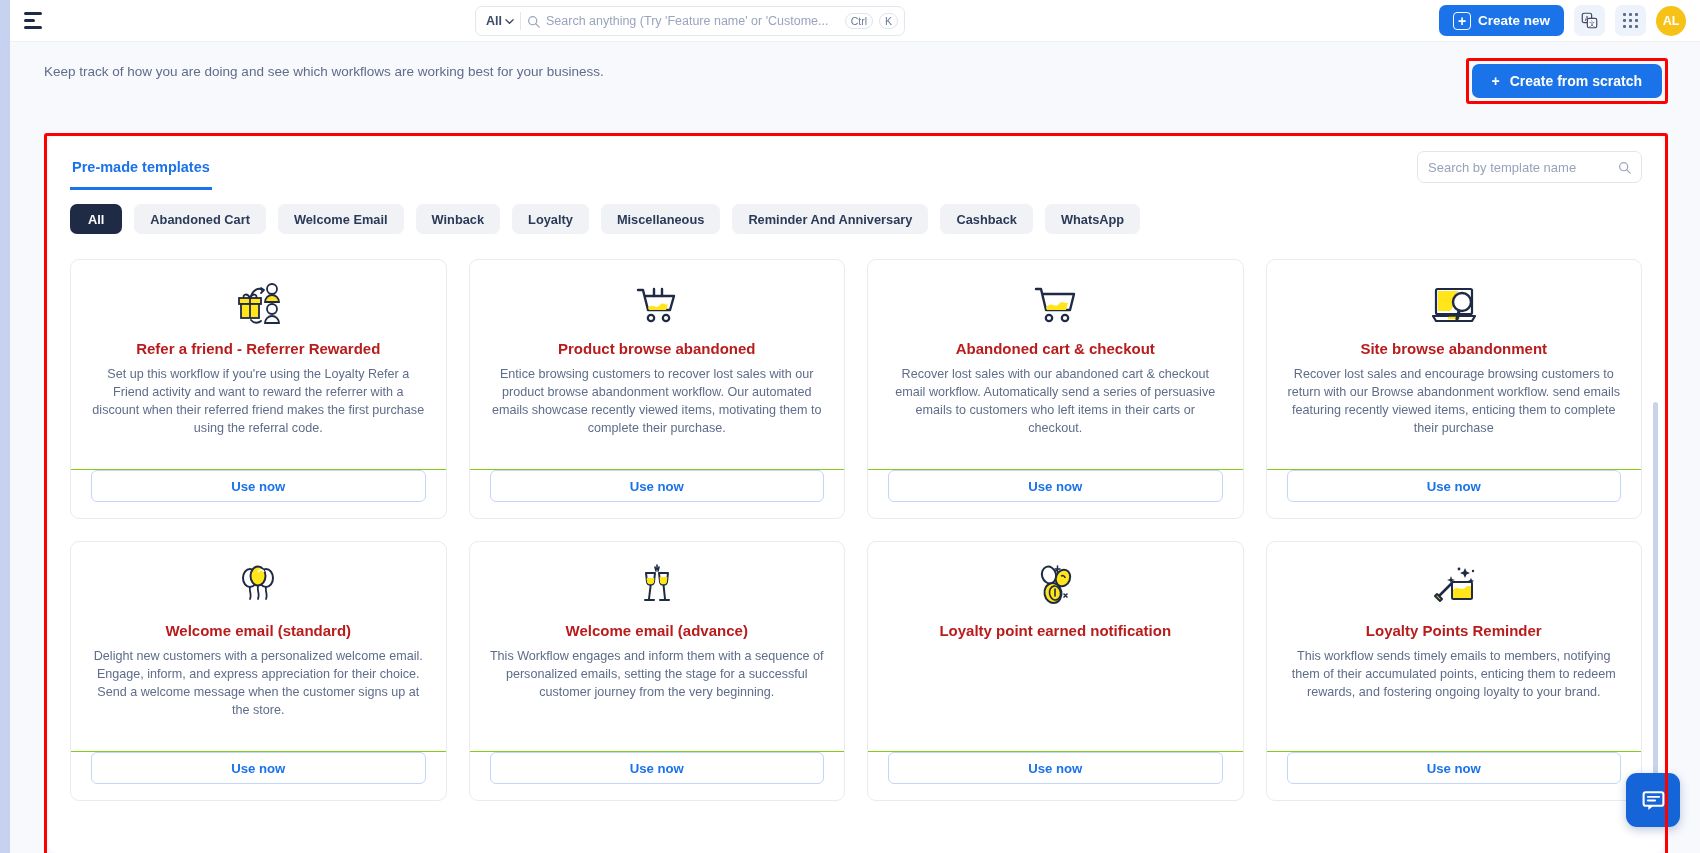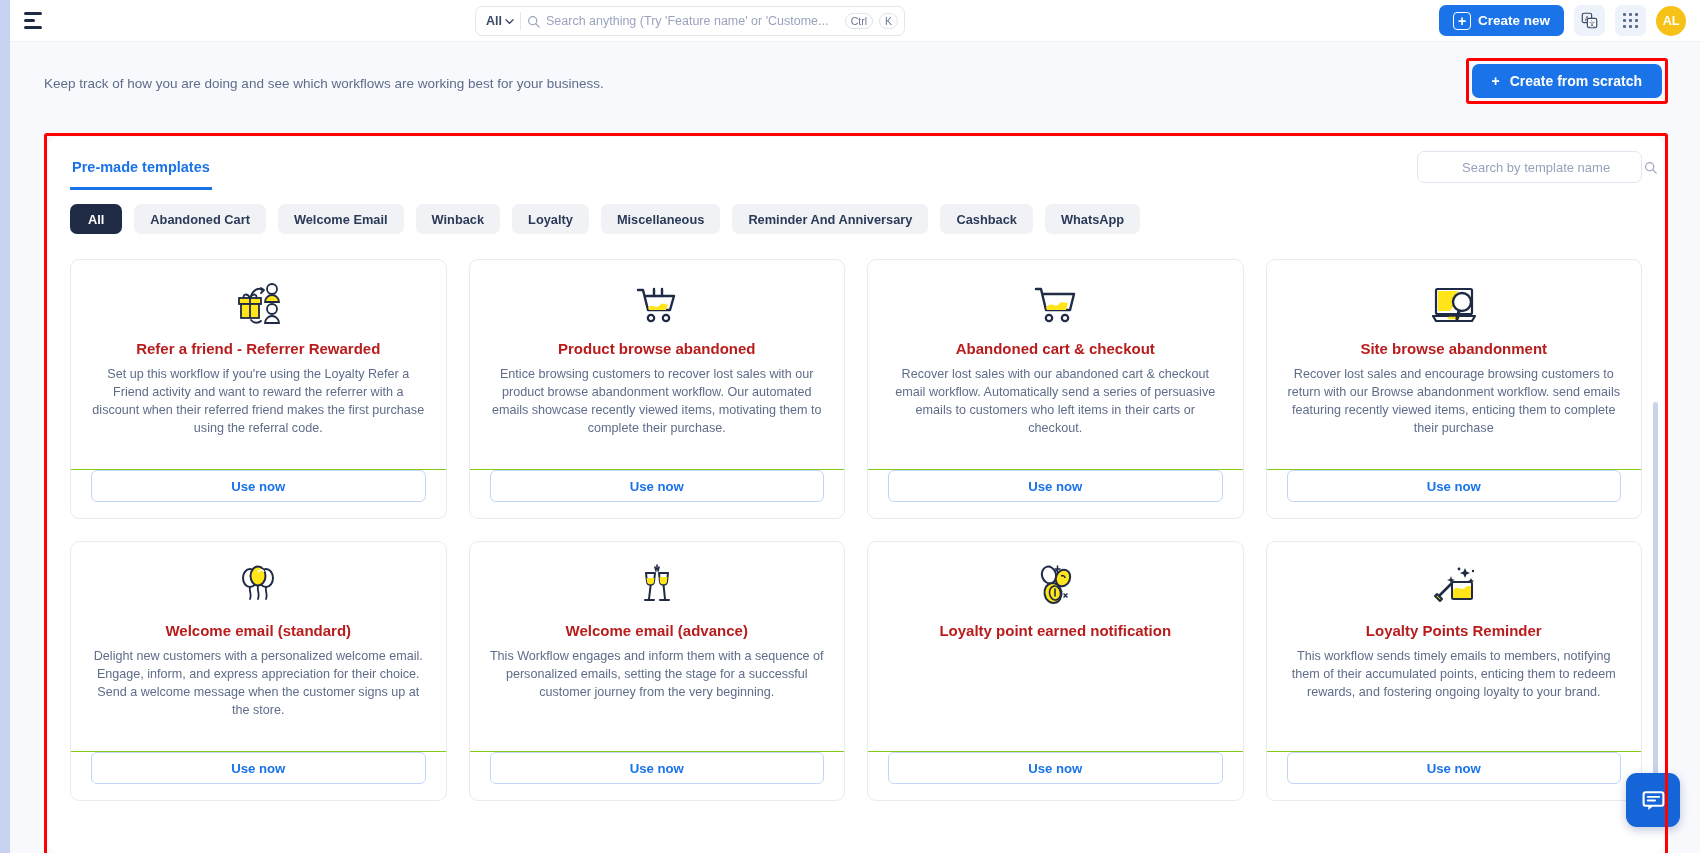--- a/index.html
+++ b/index.html
@@ -67,21 +67,21 @@
     width:30px; height:30px; border-radius:50%;
     background:#f7c217; color:#fff; font-size:12.5px; font-weight:700;
     display:flex; align-items:center; justify-content:center; cursor:pointer;
   }
   .grid-ico { display:grid; grid-template-columns:repeat(3,3.5px); grid-template-rows:repeat(3,3.5px); gap:2.5px; }
   .grid-ico i { background:#5a6b8c; border-radius:1px; display:block; width:3.5px; height:3.5px; }
 
   
   .page-head { padding: 22px 36px 0 34px; position:relative; }
   .page-title { font-size: 25px; font-weight:700; color:#1f2a44; letter-spacing:-0.2px; }
-  .page-sub { font-size: 13.5px; color:#5f6d8a; margin-top:12px; }
+  .page-sub { font-size: 13.5px; color:#5f6d8a; margin-top:0; }
 
   .scratch-wrap {
     position:absolute; right:32px; top:16px;
     border:3px solid #ff0000; border-radius:3px; padding:3px;
   }
   .btn-scratch {
     background:#1a73e8; color:#fff; border:none; border-radius:7px;
     height:34px; padding:0 20px; font-size:14px; font-weight:700;
     display:flex; align-items:center; gap:10px; cursor:pointer;
     font-family:"Liberation Sans", sans-serif;
@@ -104,21 +104,21 @@
     padding: 4px 2px 12px 2px; cursor:pointer;
     border-bottom: 3px solid #1a73e8;
   }
   .tmpl-search {
     position:absolute; right:22px; top:14px;
     width:225px; height:32px; border:1px solid #e1e5f0; border-radius:7px;
     display:flex; align-items:center; padding:0 10px; gap:6px; background:#fff;
   }
   .tmpl-search input {
     flex:1; border:none; outline:none; font-size:13px; color:#000000;
-    font-family:"Liberation Sans", sans-serif; background:transparent;margin-left:34px;
+    font-family:"Liberation Sans", sans-serif; background:transparent;
   }
   .tmpl-search input::placeholder { color:#97a2bb; }
   .tmpl-search .s-ico { color:#9aa4bd; display:flex; }
 
   .chips { display:flex; gap:12px; padding: 14px 22px 0 22px; flex-wrap:nowrap; }
   .chip {
     height:30px; border-radius:7px; background:#f0f2f6;
     color:#2b3a57; font-size:12.8px; font-weight:600;
     display:flex; align-items:center; padding: 0 16px; cursor:pointer; white-space:nowrap;
   }

